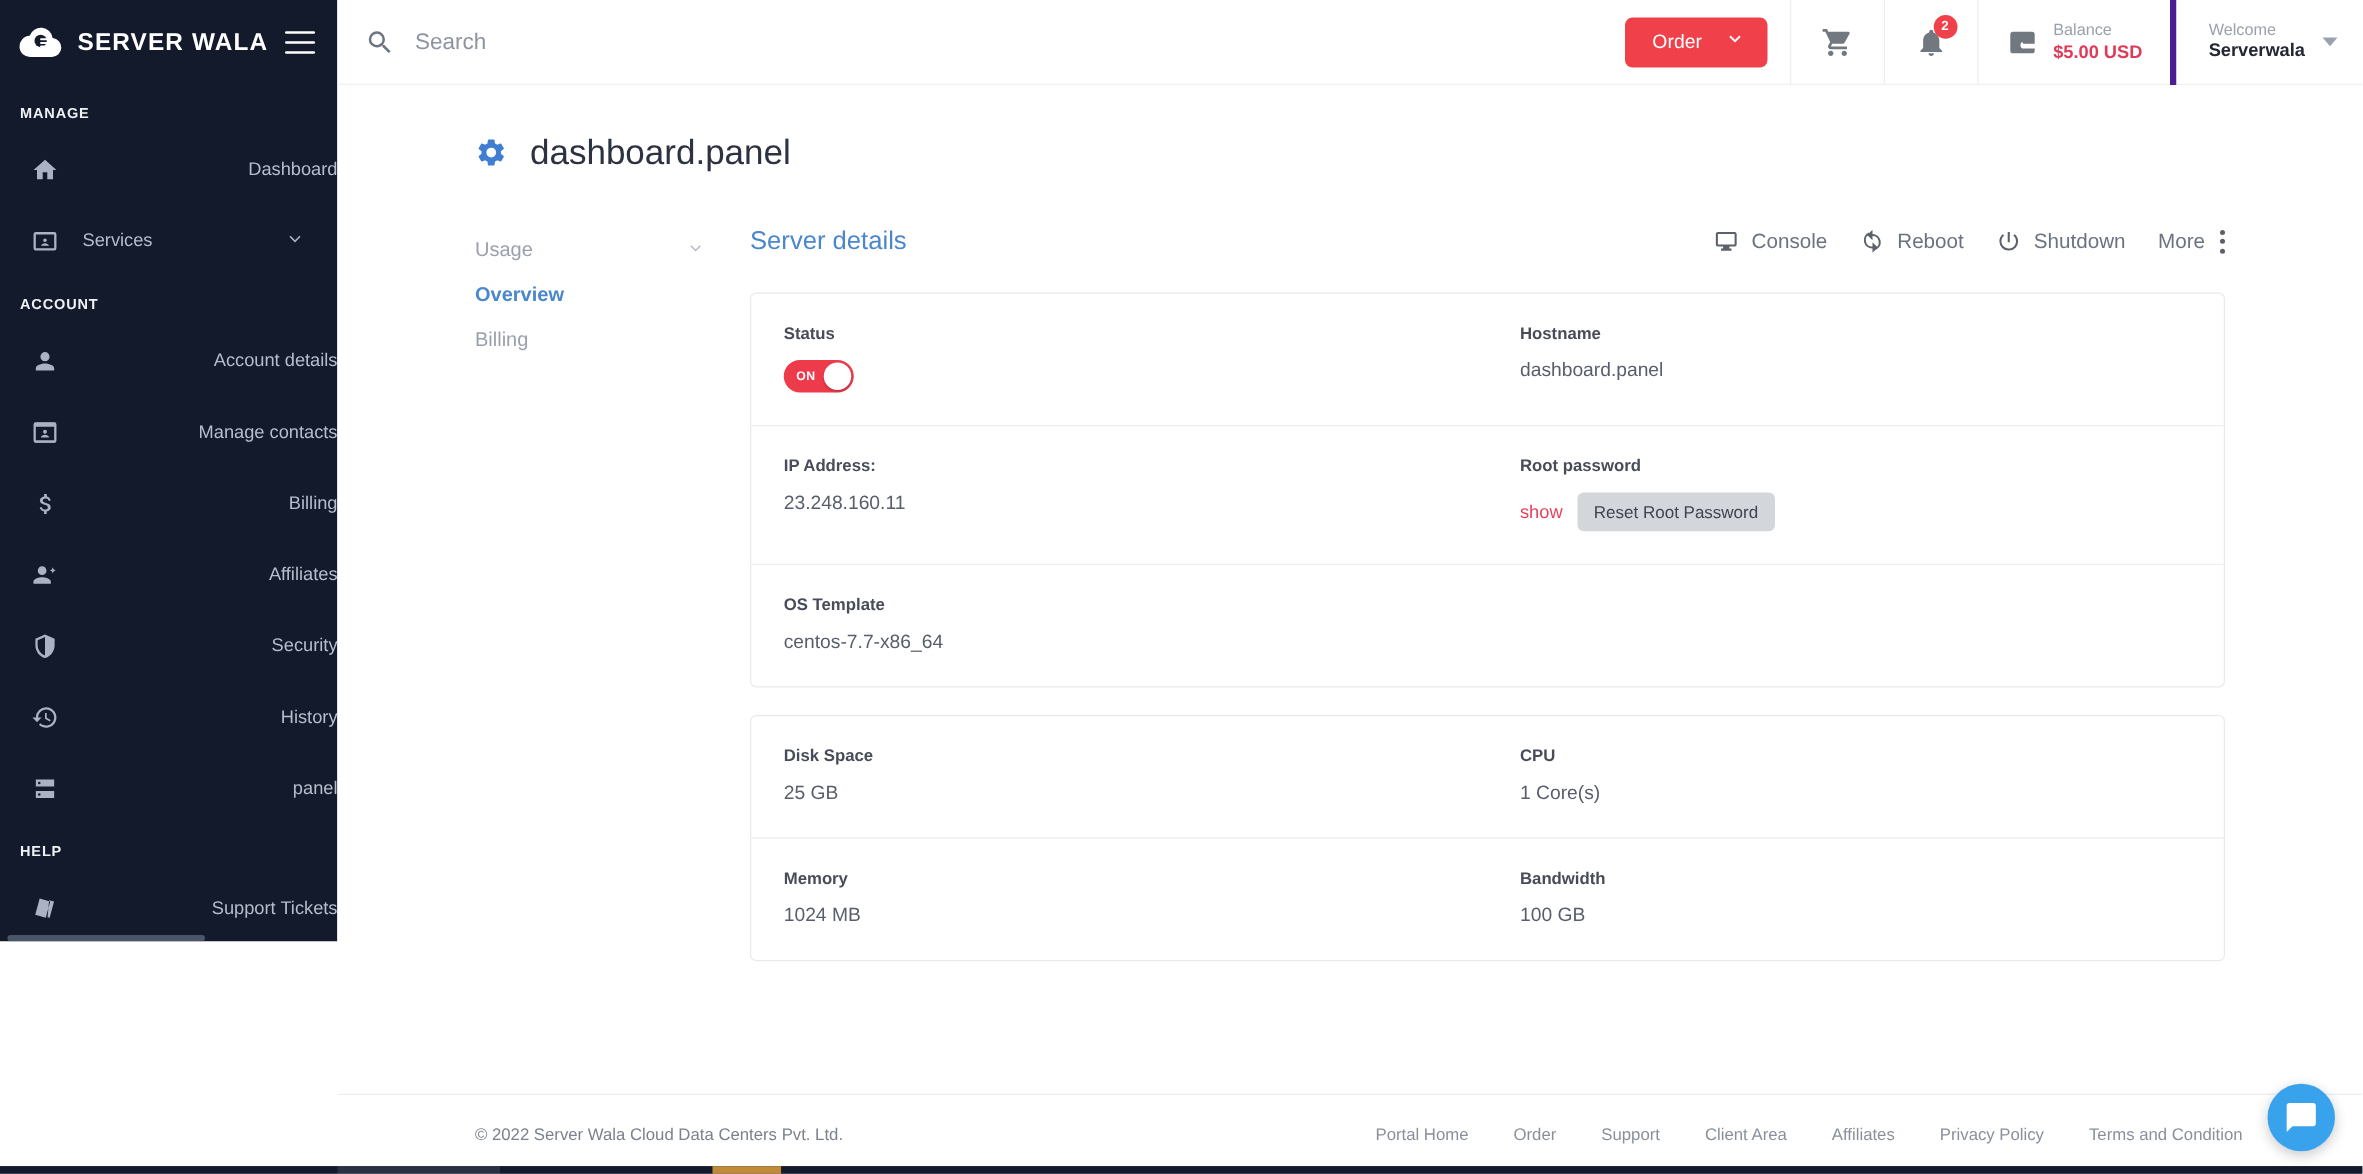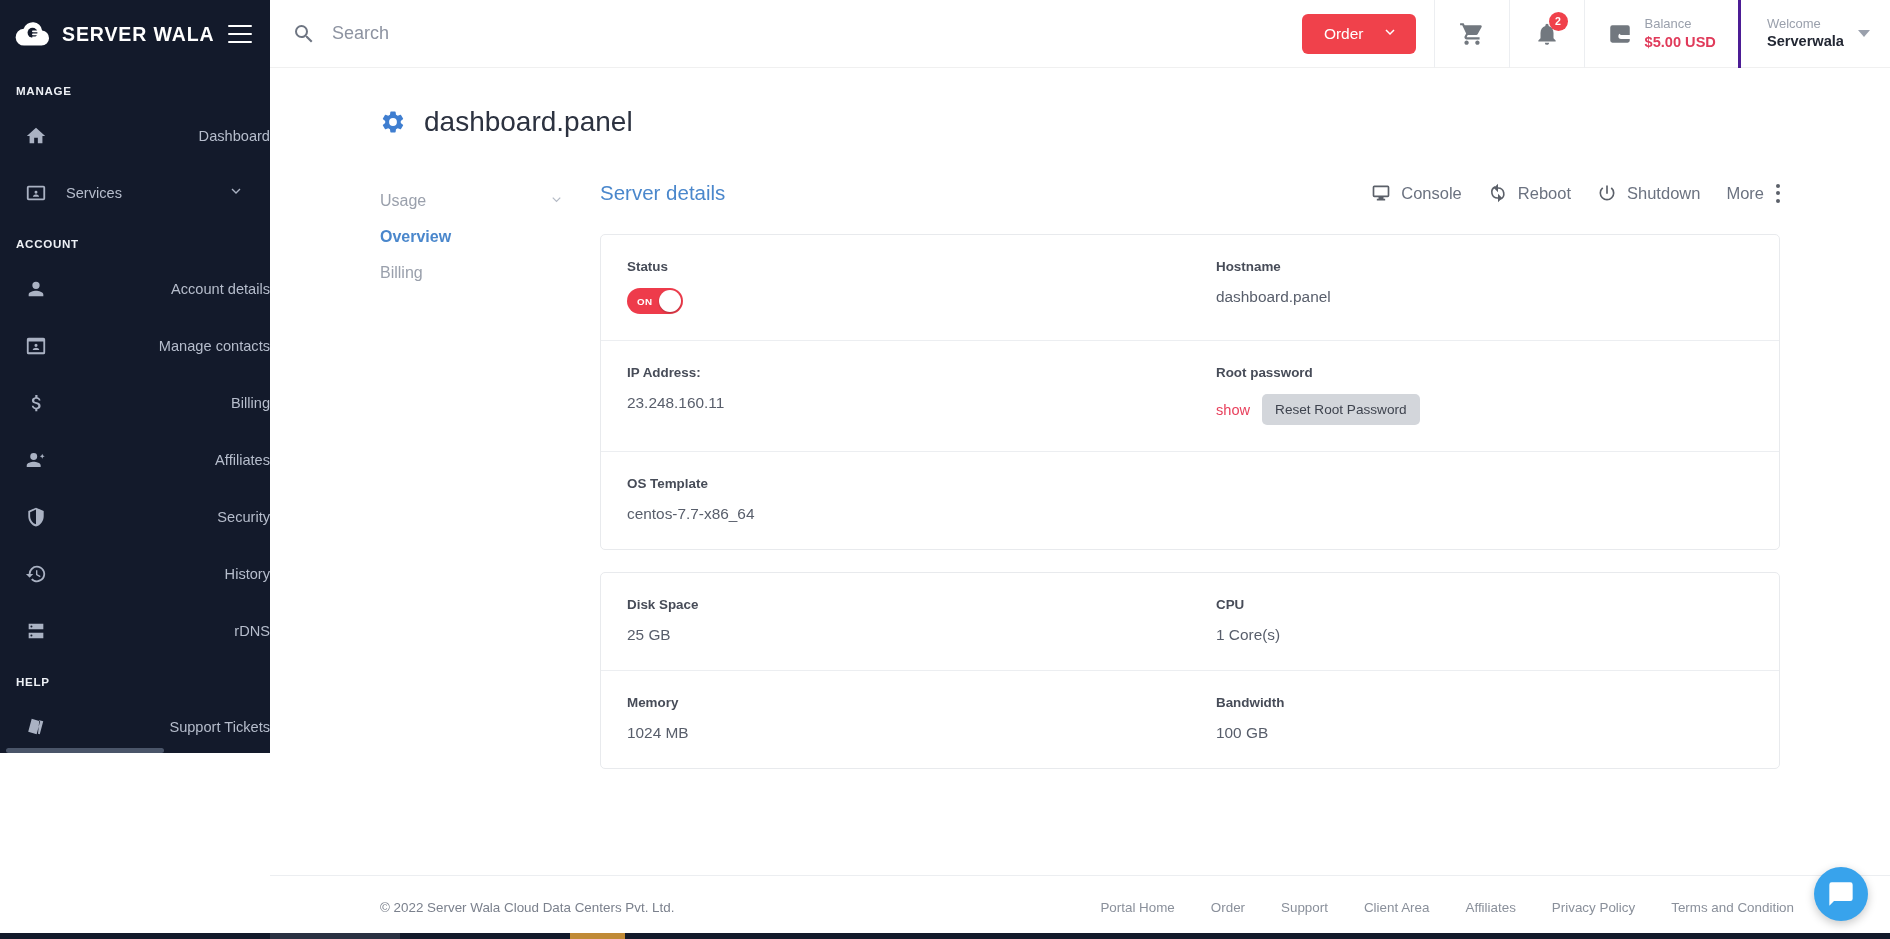--- a/index.html
+++ b/index.html
@@ -86,21 +86,21 @@
   .badge {
     position: absolute; top: 12px; right: 16px;
     background: #f0414b; color: #fff; font-size: 10.6px; font-weight: 700;
     min-width: 19px; height: 19px; border-radius: 10px;
     display: flex; align-items: center; justify-content: center; padding: 0 5px;
   }
   .bal-cell { gap: 12px; padding: 0 22px; }
   .bal-txt { line-height: 1.25; }
   .bal-label { font-size: 13px; color: #9aa0ac; }
   .bal-value { font-size: 14.6px; color: #e03a5a; font-weight: 700; }
-  .user-cell { gap: 14px; padding: 0 20px 0 26px; border-left: 3px solid #4c1d95; }
+  .user-cell { gap: 14px; padding: 0 20px 0 26px; border-left: 5px solid #4c1d95; }
   .user-txt { line-height: 1.3; text-align: left; }
   .user-hi { font-size: 13px; color: #9aa0ac; }
   .user-name { font-size: 14.6px; color: #222733; font-weight: 700; }
   .user-cell .tri { width: 0; height: 0; border-left: 6px solid transparent;
                     border-right: 6px solid transparent; border-top: 7px solid #9aa0ac; }
 
   
   .content { flex: 1; overflow: hidden; position: relative; background: #fff; }
 
   .page-head { display: flex; align-items: center; gap: 18px; padding: 38px 0 0 110px; }
@@ -272,21 +272,21 @@
           <span class="nav-label">History</span>
         </div>
         <div class="nav-item">
           <span class="nav-ico">
             <svg viewBox="0 0 24 24">
               <path d="M4 4h16v6H4zm0 10h16v6H4z"></path>
               <circle cx="7" cy="7" r="1.1" fill="#131a2b"></circle>
               <circle cx="7" cy="17" r="1.1" fill="#131a2b"></circle>
             </svg>
           </span>
-          <span class="nav-label">rDNS</span>
+          <span class="nav-label">panel</span>
         </div>
         <div class="nav-section">HELP</div>
         <div class="nav-item">
           <span class="nav-ico">
             <svg viewBox="0 0 24 24">
               <path d="M7.3 3.1 3.5 17.3l9.2 2.5 3.8-14.2zM15.6 4.5l4.3 1.15-3.8 14.2-1.9-.5z"></path>
             </svg>
           </span>
           <span class="nav-label">Support Tickets</span>
         </div>

